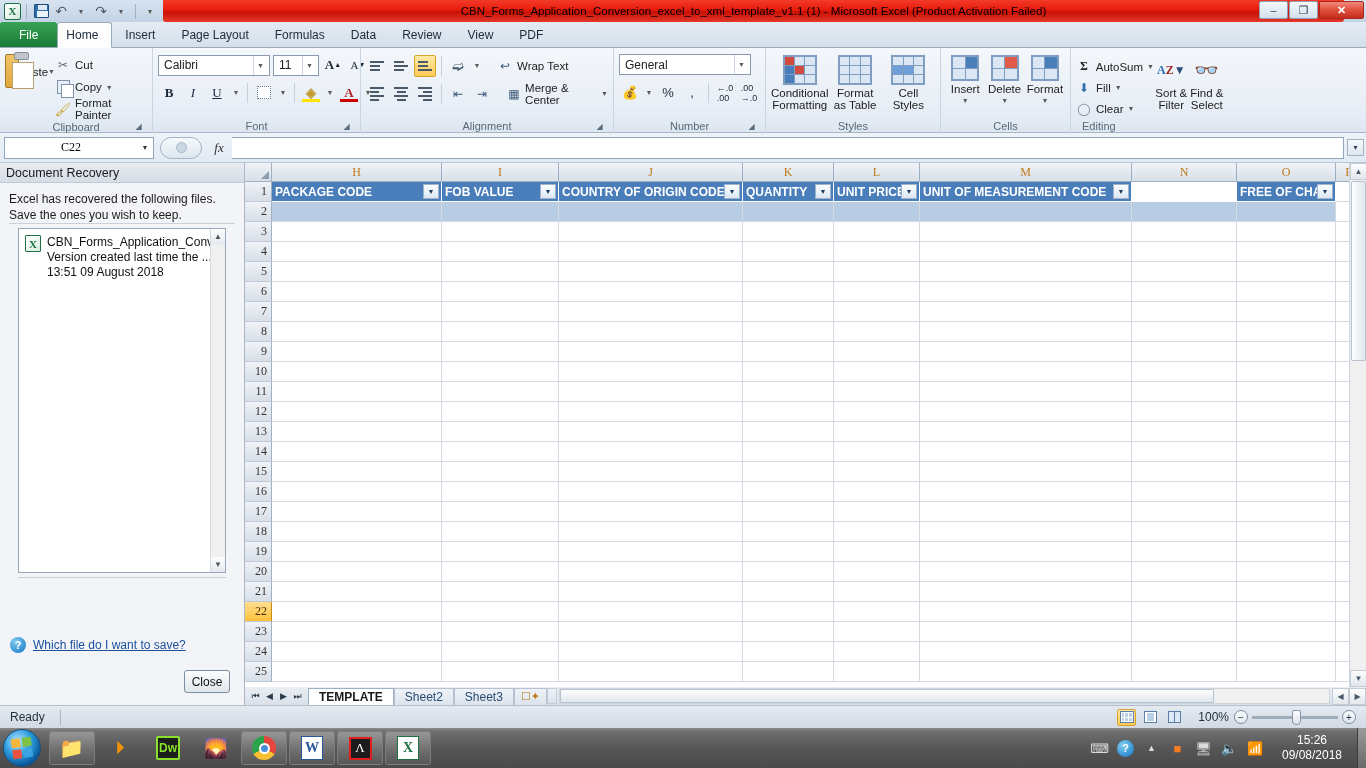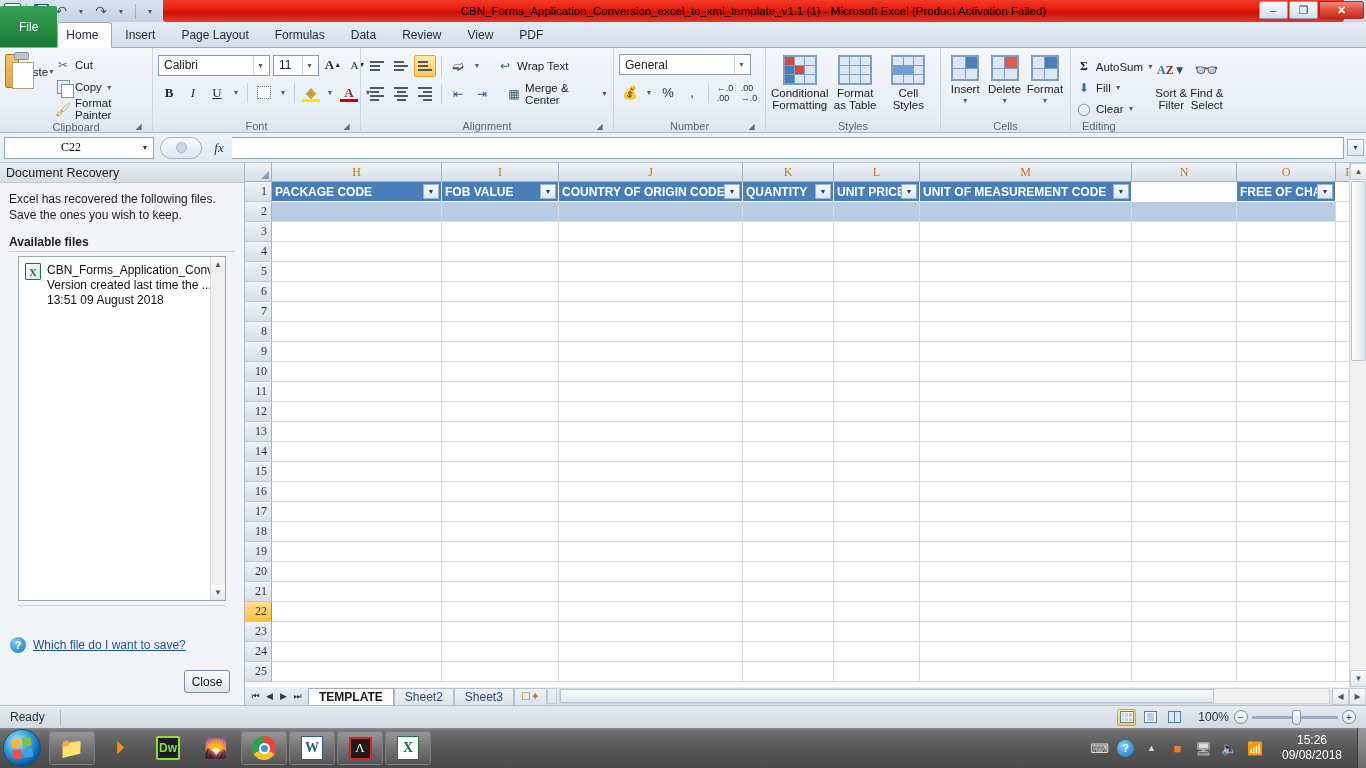--- a/index.html
+++ b/index.html
@@ -69,21 +69,21 @@
     background: linear-gradient(to bottom,#e4ebf3,#d4dfeb);
     border-bottom: 1px solid #9ab;
     display: flex; align-items: flex-end;
   }
   .tab {
     height: 25px; padding: 0 13px; display: flex; align-items: center;
     font-size: 12px; color: #1b2a3d; cursor: default;
   }
   .tab.file {
     background: linear-gradient(to bottom,#35a254,#1a7a36);
-    color: #fff; font-weight: normal; padding: 0 19px; height: 41px;
+    color: #fff; font-weight: normal; padding: 0 19px; height: 25px;
     border-radius: 2px 2px 0 0;
   }
   .tab.active {
     background: #fdfdfd; border: 1px solid #9ab; border-bottom: 1px solid #fdfdfd;
     border-radius: 3px 3px 0 0; margin-bottom: -1px; height: 26px; padding-left: 8px;
   }
   .ribbon-right {
     position: absolute; right: 4px; top: 26px; display: flex; align-items: center; gap: 7px;
     font-size: 12px; color: #4a5a6e;
   }
@@ -789,21 +789,20 @@
     </div>
     <span class="fx-label">fx</span>
   </div>
   <div class="fbar-input"></div>
   <div class="fbar-exp">▾</div>
 </div>
 
 <div class="recpane">
   <div class="rec-title">Document Recovery</div>
   <div class="rec-desc">Excel has recovered the following files.  Save the ones you wish to keep.</div>
-  <div class="rec-avail">Available files</div>
   <div class="rec-avail-line"></div>
   <div class="rec-listbox">
     <div class="rec-item">
       <div class="rec-xl">X</div>
       <div class="rec-txt">
         <div>CBN_Forms_Application_Conv...</div>
         <div>Version created last time the ...</div>
         <div>13:51 09 August 2018</div>
       </div>
     </div>

